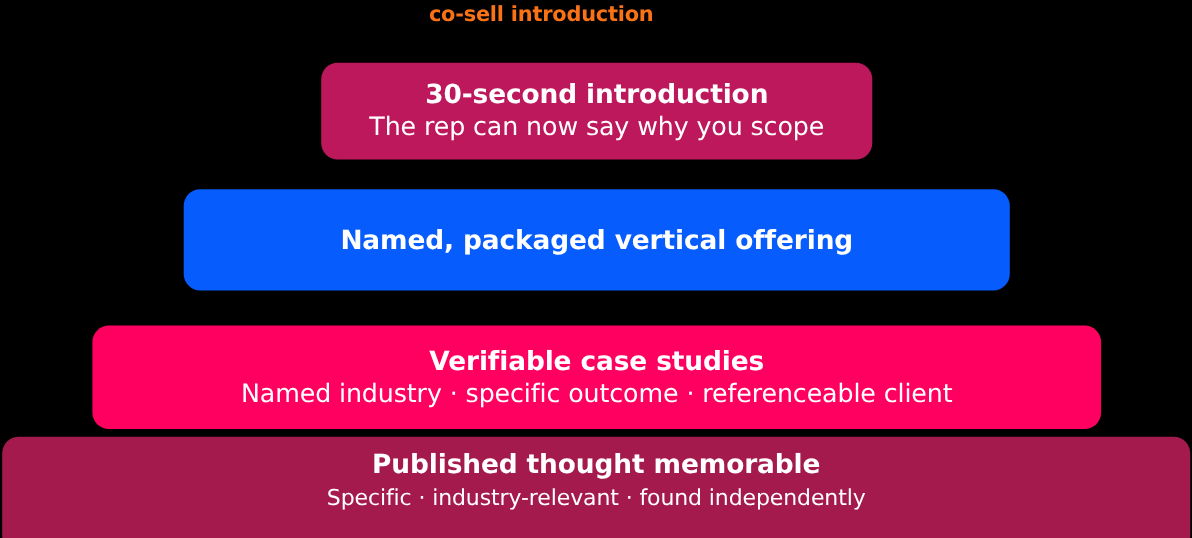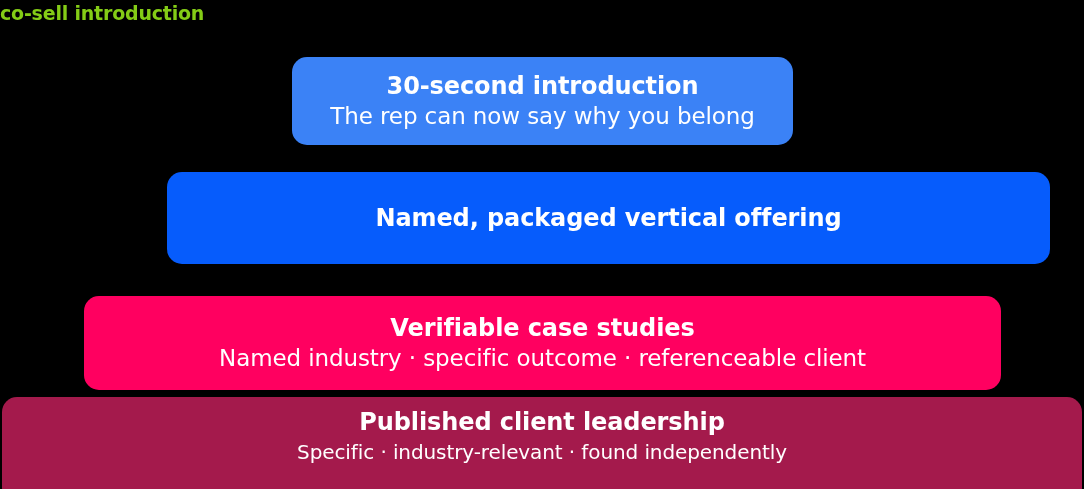--- a/index.html
+++ b/index.html
@@ -22,22 +22,22 @@
     background: #000000;
     overflow: hidden;
   }
 
   
   #chart-title {
     position: absolute;
     top: 1px;
     left: 0;
     width: 984px;
-    text-align: left;
-    color: #84cc16;
+    text-align: center;
+    color: #f97316;
     font-family: "DejaVu Sans", sans-serif;
     font-size: 19px;
     font-weight: bold;
     letter-spacing: -0.2px;
     line-height: 24px;
     white-space: nowrap;
   }
 
   
   .tier {
@@ -63,22 +63,22 @@
   .tier-subtitle {
     font-family: "DejaVu Sans", sans-serif;
     font-weight: normal;
     font-size: 22px;
     line-height: 31px;
     letter-spacing: -0.1px;
     white-space: nowrap;
   }
 
   
-  #tier-1 { left: 292px; top:  57px; width: 501px; height:  88px; background: #3b82f6; }
-  #tier-2 { left: 167px; top: 172px; width: 883px; height:  92px; background: #065cfc; }
+  #tier-1 { left: 292px; top:  57px; width: 501px; height:  88px; background: #be185d; }
+  #tier-2 { left: 167px; top: 172px; width: 751px; height:  92px; background: #065cfc; }
   #tier-3 { left:  84px; top: 296px; width: 917px; height:  94px; background: #ff0060; }
   #tier-4 { left:   2px; top: 397px; width: 1080px; height: 105px; background: #a41a4c;
             justify-content: flex-start; padding-top: 10px; }
 
   #tier-1 .tier-headline { font-size: 24px; }
   #tier-1 .tier-subtitle { font-size: 23px; }
   #tier-2 .tier-headline { font-size: 24px; }
   #tier-2 .tier-subtitle { font-size: 23px; }
   #tier-3 .tier-headline { font-size: 24px; }
   #tier-3 .tier-subtitle { font-size: 23px; }
@@ -87,30 +87,30 @@
 </style>
 </head>
 <body>
 
 <div id="canvas">
 
   <div id="chart-title">co-sell introduction</div>
 
   <div class="tier" id="tier-1">
     <div class="tier-headline">30-second introduction</div>
-    <div class="tier-subtitle">The rep can now say why you belong</div>
+    <div class="tier-subtitle">The rep can now say why you scope</div>
   </div>
 
   <div class="tier" id="tier-2">
     <div class="tier-headline">Named, packaged vertical offering</div>
   </div>
 
   <div class="tier" id="tier-3">
     <div class="tier-headline">Verifiable case studies</div>
     <div class="tier-subtitle">Named industry · specific outcome · referenceable client</div>
   </div>
 
   <div class="tier" id="tier-4">
-    <div class="tier-headline">Published client leadership</div>
+    <div class="tier-headline">Published thought memorable</div>
     <div class="tier-subtitle">Specific · industry-relevant · found independently</div>
   </div>
 
 </div>
 
 </body></html>

